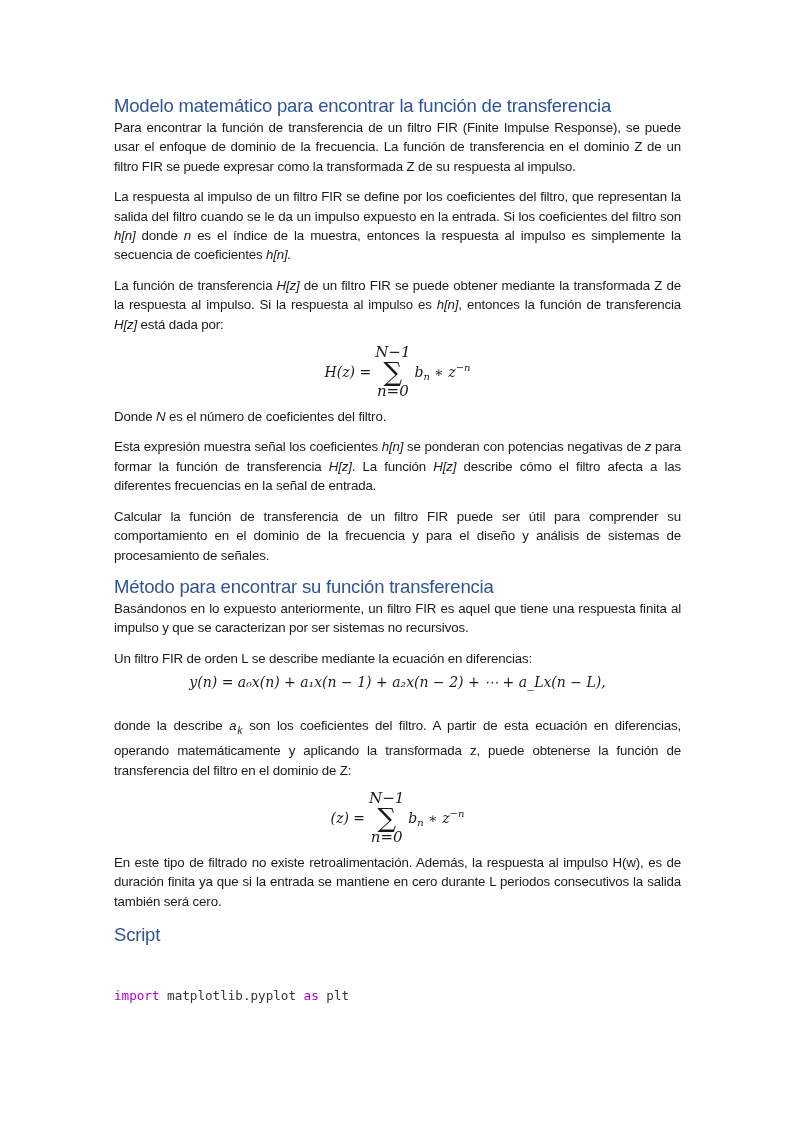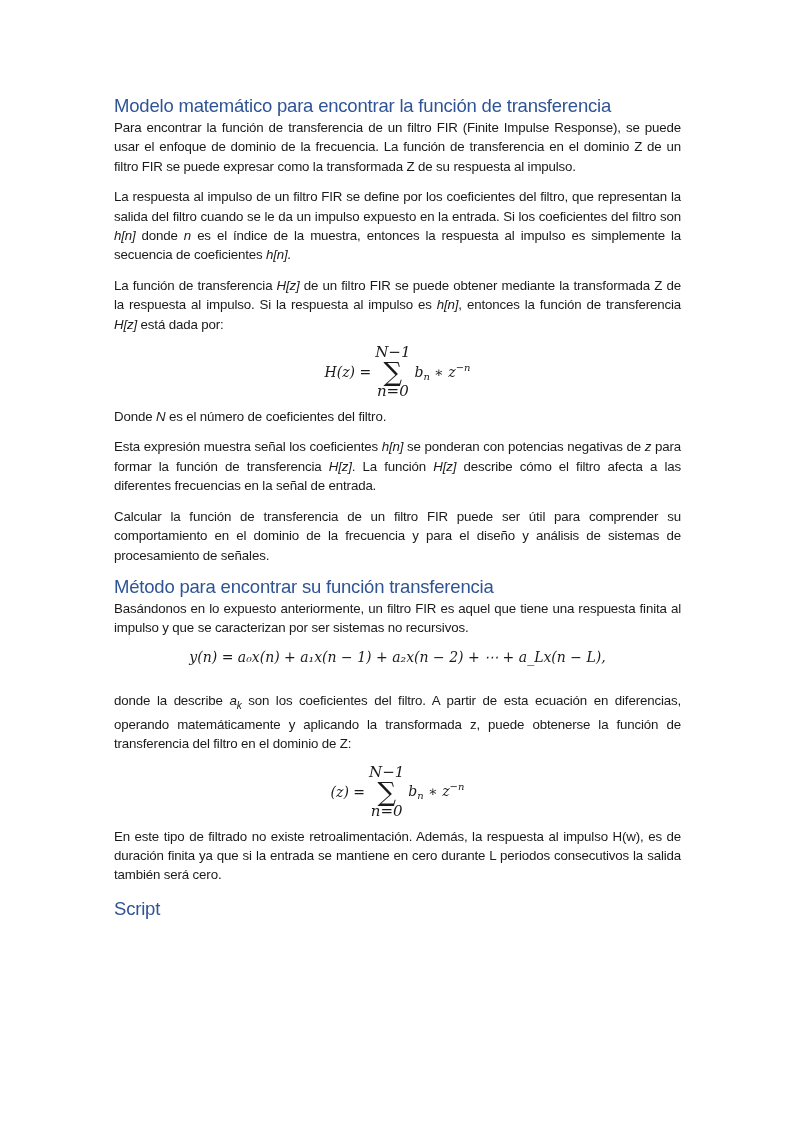--- a/index.html
+++ b/index.html
@@ -44,37 +44,39 @@
   </div>
 
   <p><span>Donde </span><i>N</i><span> es el número de coeficientes del filtro.</span></p>
 
   <p><span>Esta expresión muestra señal los coeficientes </span><i>h[n]</i><span> se ponderan con potencias negativas de </span><i>z</i><span> para formar la función de transferencia </span><i>H[z]</i><span>. La función </span><i>H[z]</i><span> describe cómo el filtro afecta a las diferentes frecuencias en la señal de entrada.</span></p>
 
   <p style="margin-bottom:10px">Calcular la función de transferencia de un filtro FIR puede ser útil para comprender su comportamiento en el dominio de la frecuencia y para el diseño y análisis de sistemas de procesamiento de señales.</p>
 
   <h2>Método para encontrar su función transferencia</h2>
   <p>Basándonos en lo expuesto anteriormente, un filtro FIR es aquel que tiene una respuesta finita al impulso y que se caracterizan por ser sistemas no recursivos.</p>
+  <p style="margin-bottom:6px">Un filtro FIR de orden L se describe mediante la ecuación en diferencias:</p>
 
   <div class="eq" style="margin-bottom:26px">y(n) = a₀x(n) + a₁x(n − 1) + a₂x(n − 2) + ⋯ + a_Lx(n − L),</div>
 
-  <p><span>donde la describe </span><i style="font-family:Liberation Sans, sans-serif"><span>a</span><sub>k</sub></i><span> son los coeficientes del filtro. A partir de esta ecuación en diferencias, operando matemáticamente y aplicando la transformada z, puede obtenerse la función de transferencia del filtro en el dominio de Z:</span></p>
+  <p><span>donde la describe </span><i style="font-family:Liberation Mono, monospace"><span>a</span><sub>k</sub></i><span> son los coeficientes del filtro. A partir de esta ecuación en diferencias, operando matemáticamente y aplicando la transformada z, puede obtenerse la función de transferencia del filtro en el dominio de Z:</span></p>
 
   <div class="eq">
     <span class="sumwrap">
       <span>(z) =</span>
       <span class="sigma">
         <span class="lim">N−1</span>
         <span class="sym">∑</span>
         <span class="lim">n=0</span>
       </span>
       <span><span>b</span><sub>n</sub><span> ∗ z</span><sup>−n</sup></span>
     </span>
   </div>
 
   <p style="margin-bottom:12px">En este tipo de filtrado no existe retroalimentación. Además, la respuesta al impulso H(w), es de duración finita ya que si la entrada se mantiene en cero durante L periodos consecutivos la salida también será cero.</p>
 
   <h2>Script</h2>
   <div class="code">
+    <div><span class="kw">import</span><span> matplotlib.pyplot </span><span class="kw">as</span><span> plt</span></div>
     <div></div>
     
   </div>
 </div>
 
 </body></html>

